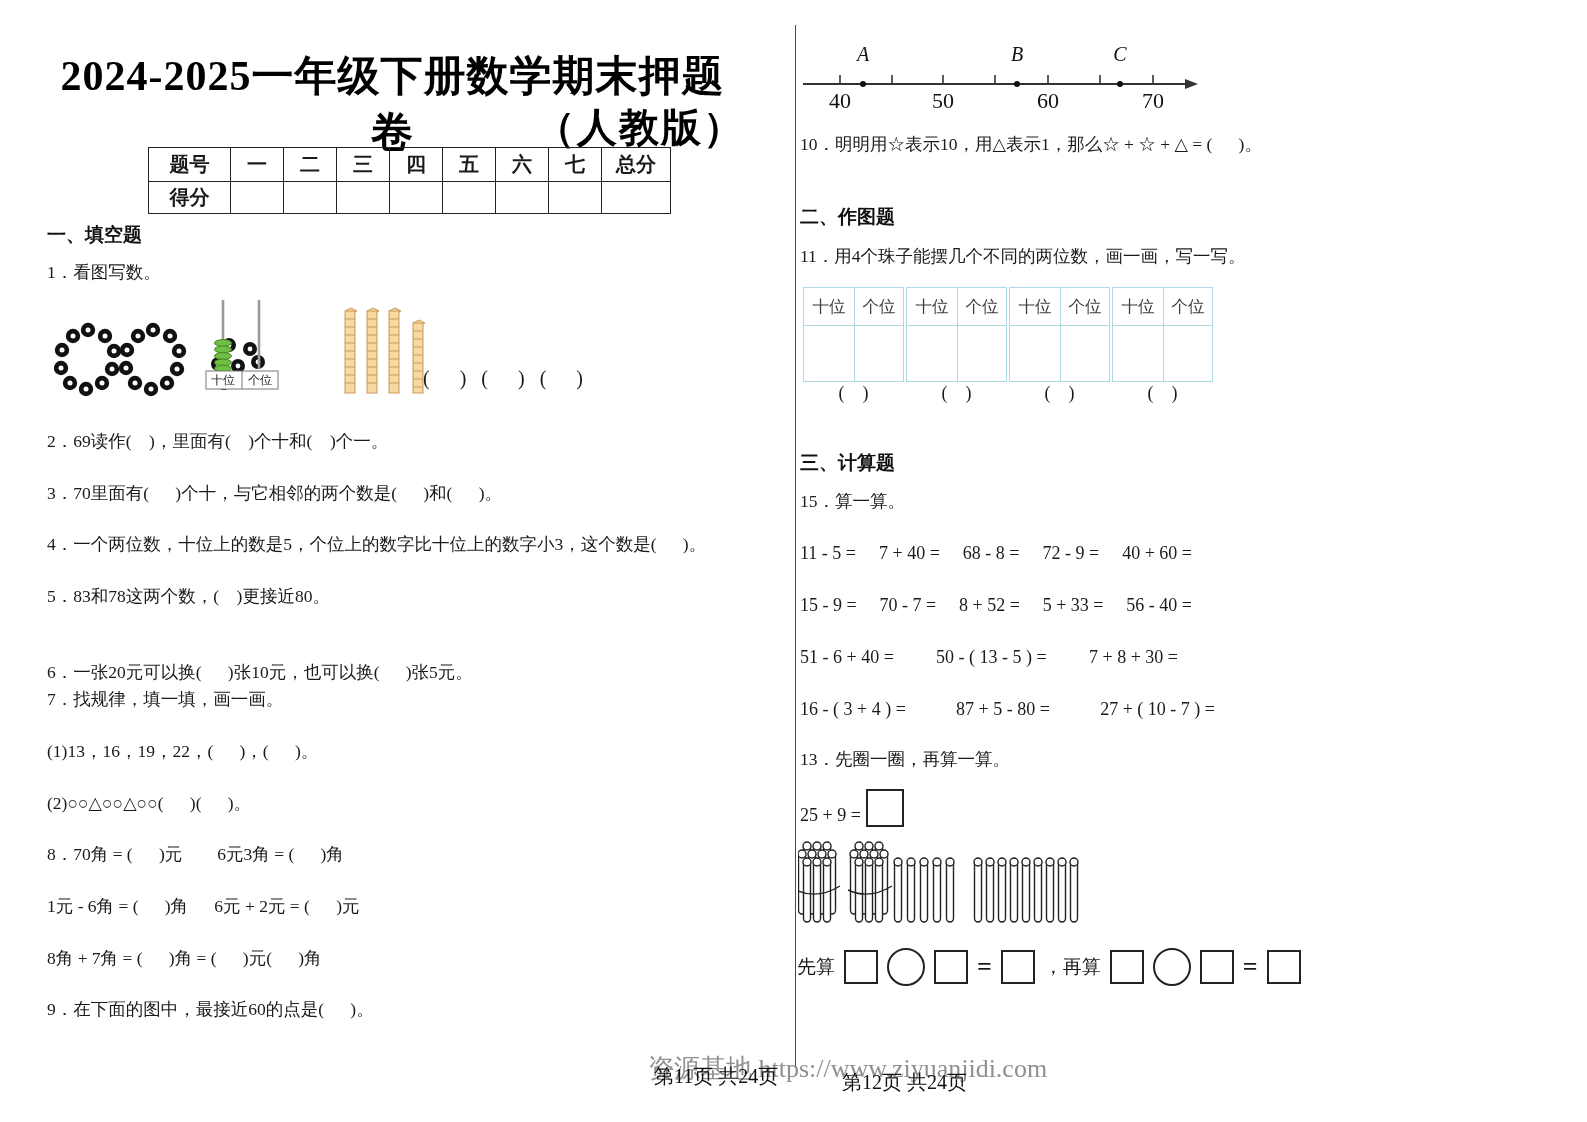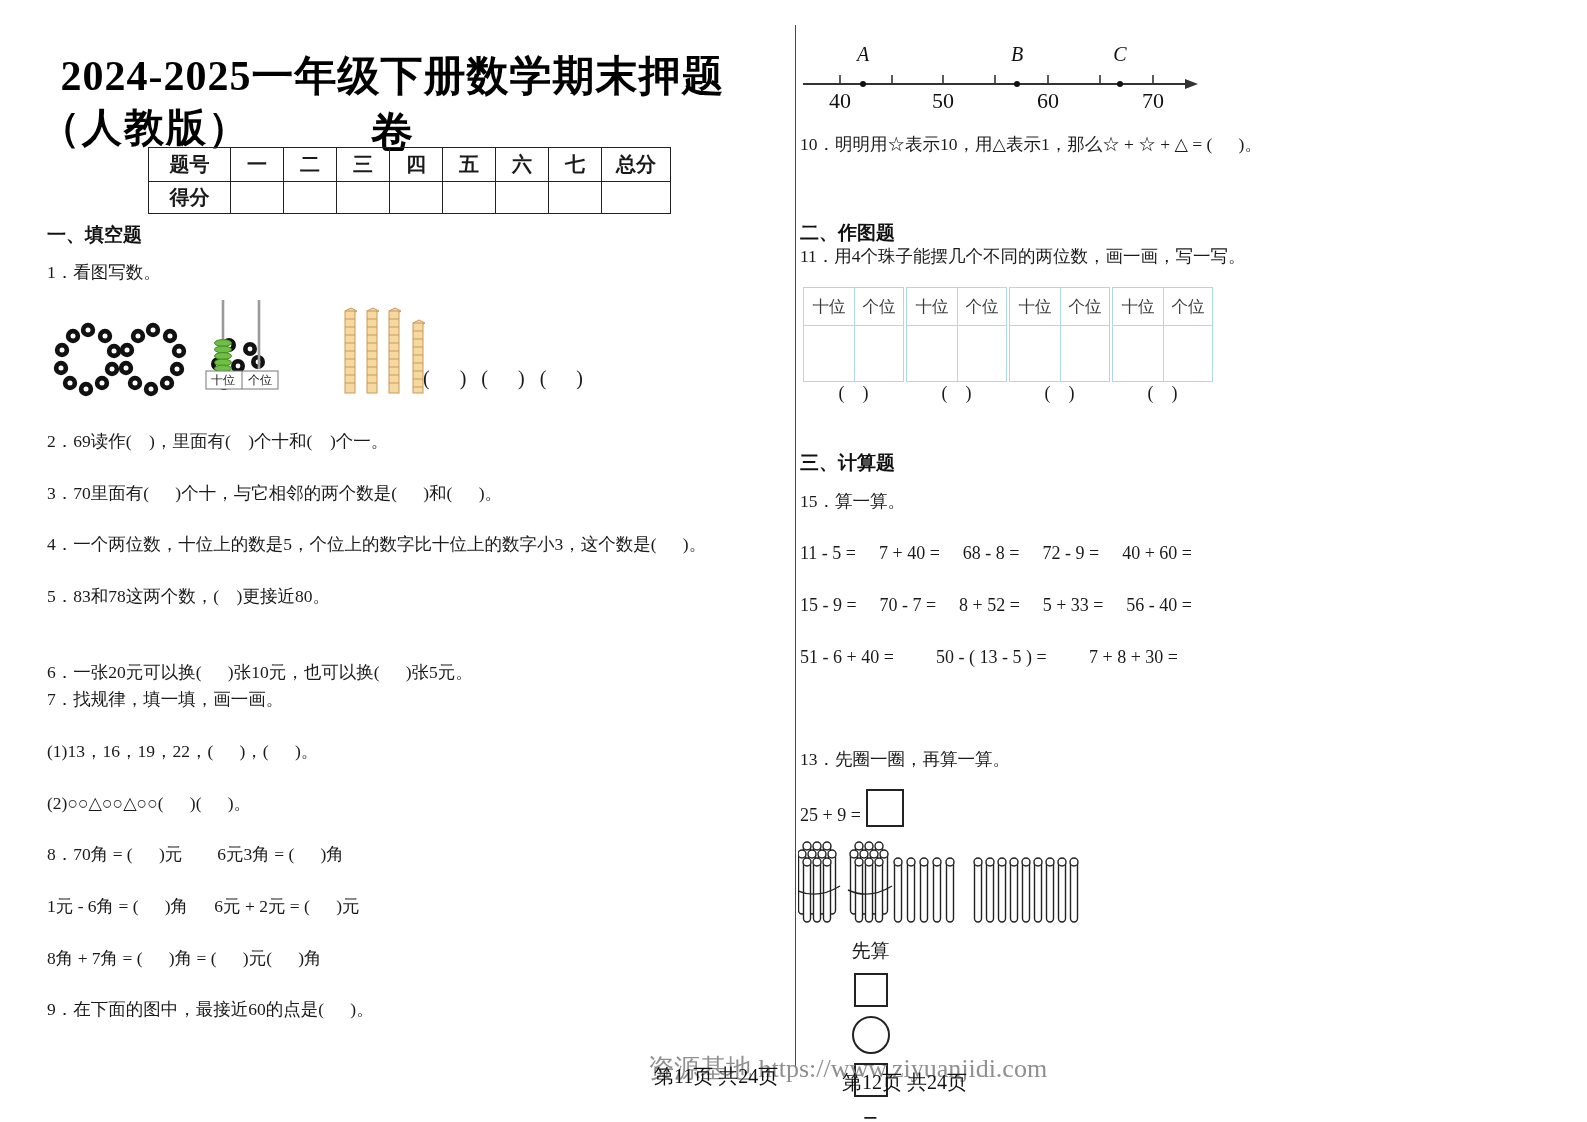--- a/index.html
+++ b/index.html
@@ -3,21 +3,21 @@
 <meta charset="utf-8">
 <style>
   html,body{margin:0;padding:0;}
   body{background:#fff;}
   .page{position:relative;width:1302px;height:1122px;background:#ffffff;overflow:hidden;
         font-family:"Liberation Serif","DejaVu Serif",serif;color:#1a1a1a;}
   .abs{position:absolute;}
   .q{white-space:pre;font-size:17.5px;line-height:1.2;color:#1a1a1a;}
   .sec{white-space:pre;font-size:19px;font-weight:bold;color:#111;}
   .title1{font-size:42px;font-weight:900;text-align:center;letter-spacing:1px;color:#000;}
-  .title2{font-size:40px;font-weight:900;text-align:left;letter-spacing:2px;color:#000;}
+  .title2{font-size:40px;font-weight:900;text-align:right;letter-spacing:2px;color:#000;}
   table.score{border-collapse:collapse;table-layout:fixed;}
   table.score td,table.score th{border:1.4px solid #222;padding:0;text-align:center;
         font-size:20px;font-weight:bold;font-family:"Liberation Serif","DejaVu Serif",serif;}
   table.pv{border-collapse:collapse;table-layout:fixed;background:#fff;}
   table.pv td{border:1px solid #aedae4;text-align:center;font-size:16.5px;color:#3a3a3a;padding:0;}
   .pvblank{font-size:18px;text-align:center;white-space:pre;}
   .calcrow{display:flex;justify-content:space-between;white-space:pre;font-size:18px;}
   .divider{width:1px;background:#4a4a4a;}
   .eq{display:flex;align-items:center;gap:9px;white-space:pre;font-size:19px;}
   .sq{width:30px;height:30px;border:2px solid #222;background:#fff;flex:0 0 auto;}
@@ -233,21 +233,21 @@
     <text x="222" y="19" text-anchor="middle" font-size="20" font-style="italic" fill="#111">B</text>
     <text x="325" y="19" text-anchor="middle" font-size="20" font-style="italic" fill="#111">C</text>
     <text x="45" y="66" text-anchor="middle" font-size="22" fill="#111">40</text>
     <text x="148" y="66" text-anchor="middle" font-size="22" fill="#111">50</text>
     <text x="253" y="66" text-anchor="middle" font-size="22" fill="#111">60</text>
     <text x="358" y="66" text-anchor="middle" font-size="22" fill="#111">70</text>
   </svg>
 
   <div class="abs q" style="left:800px;top:134px;">10．明明用☆表示10，用△表示1，那么☆ + ☆ + △ = (      )。</div>
 
-  <div class="abs sec" style="left:800px;top:220px;">二、作图题</div>
+  <div class="abs sec" style="left:800px;top:204px;">二、作图题</div>
   <div class="abs q" style="left:800px;top:246px;">11．用4个珠子能摆几个不同的两位数，画一画，写一写。</div>
 
   <table class="pv abs" style="left:803px;top:287px;width:101px;">
     <tbody>
         <tr style="height:38px;">
       <td style="width:50px;">十位</td>
       <td>个位</td>
     </tr>
     <tr style="height:56px;">
           <td></td>
@@ -311,20 +311,25 @@
     <span>15 - 9 =</span>
     <span>70 - 7 =</span>
     <span>8 + 52 =</span>
     <span>5 + 33 =</span>
     <span>56 - 40 =</span>
   </div>
   <div class="abs calcrow" style="left:800px;top:647px;width:378px;">
     <span>51 - 6 + 40 =</span>
     <span>50 - ( 13 - 5 ) =</span>
     <span>7 + 8 + 30 =</span>
+  </div>
+  <div class="abs calcrow" style="left:800px;top:699px;width:415px;">
+    <span>16 - ( 3 + 4 ) =</span>
+    <span>87 + 5 - 80 =</span>
+    <span>27 + ( 10 - 7 ) =</span>
   </div>
 
   <div class="abs q" style="left:800px;top:749px;">13．先圈一圈，再算一算。</div>
 
   <div class="abs q" style="left:800px;top:805px;font-size:18px;">25 + 9 =</div>
   <div class="abs sq big" style="left:866px;top:789px;"></div>
 
   <svg class="abs" style="left:798px;top:838px;" width="292" height="92" viewBox="0 0 292 92">
     <defs>
       <g id="stick" stroke="#222" stroke-width="1.4" fill="#fff">
@@ -360,21 +365,21 @@
       <use href="#stick" transform="translate(204,22)"></use>
       <use href="#stick" transform="translate(216,22)"></use>
       <use href="#stick" transform="translate(228,22)"></use>
       <use href="#stick" transform="translate(240,22)"></use>
       <use href="#stick" transform="translate(252,22)"></use>
       <use href="#stick" transform="translate(264,22)"></use>
       <use href="#stick" transform="translate(276,22)"></use>
     </g>
   </svg>
 
-  <div class="abs eq" style="left:842px;top:938px;height:58px;flex-direction:column;">
+  <div class="abs eq" style="left:797px;top:938px;height:58px;">
     <span>先算</span>
     <span class="sq"></span>
     <span class="circ"></span>
     <span class="sq"></span>
     <span class="eqsign">=</span>
     <span class="sq"></span>
     <span>，再算</span>
     <span class="sq"></span>
     <span class="circ"></span>
     <span class="sq"></span>

